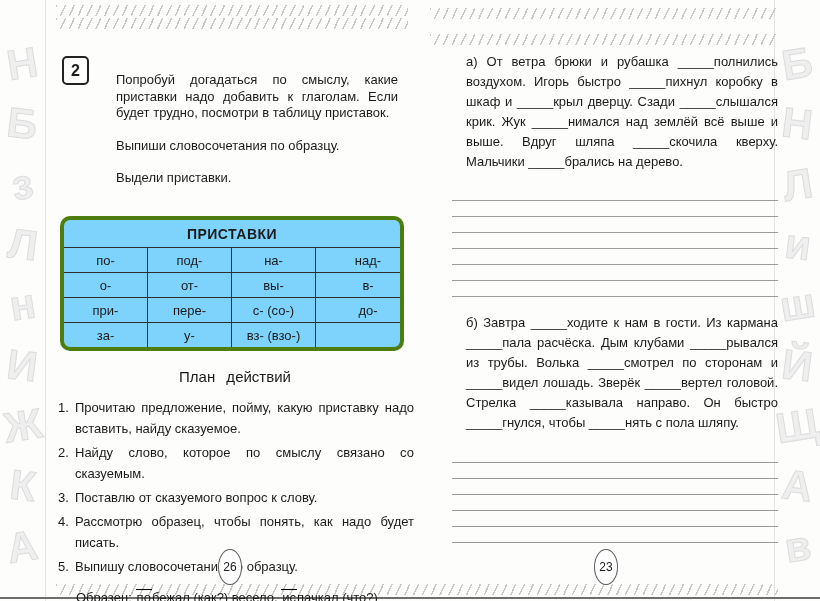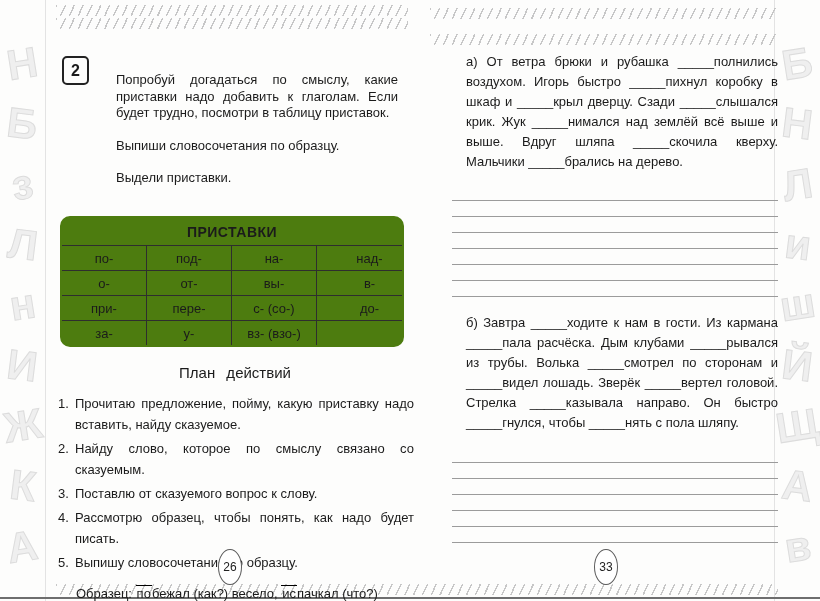--- a/index.html
+++ b/index.html
@@ -51,22 +51,22 @@
     flex: none; width: 27px; height: 29px;
     border: 2px solid #222; border-radius: 5px;
     display: flex; align-items: center; justify-content: center;
     font-weight: bold; font-size: 16px;
   }
   .task-text { font-size: 13px; line-height: 16.5px; text-align: justify; }
   .task-text p { margin: 16px; }
 
   .prefix-table {
     margin: 13px 14px 0 8px;
-    border: 2px solid #4d7c0f; border-radius: 10px;
-    overflow: hidden; background: #4d7c0f;
+    border: 4px solid #4d7c0f; border-radius: 10px;
+    overflow: hidden; background: #7dd3fc;
   }
   .pt-title {
     text-align: center; font-weight: bold; font-size: 14px;
     letter-spacing: 0.5px; padding: 6px 0 5px;
     border-bottom: 1.5px solid #2e2e2e;
   }
   .pt-grid { display: grid; grid-template-columns: repeat(4, 1fr); }
   .pt-cell {
     border-right: 1.5px solid #2e2e2e; border-bottom: 1.5px solid #2e2e2e;
     text-align: center; padding: 5px 0 4px; font-size: 13px;
@@ -213,15 +213,15 @@
       <div class="wline"></div>
       <div class="wline"></div>
       <div class="wline"></div>
       <div class="wline"></div>
       <div class="wline"></div>
       <div class="wline"></div>
     </div>
   </div>
 
   <div class="pnum pn-left">26</div>
-  <div class="pnum pn-right">33</div>
+  <div class="pnum pn-right">23</div>
 
 </div>
 
 </body></html>

